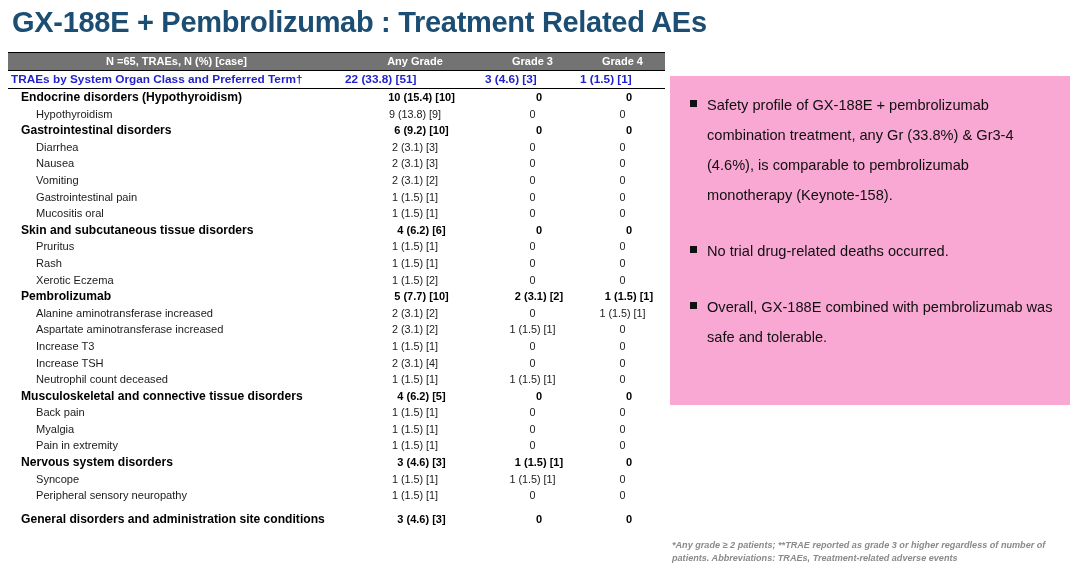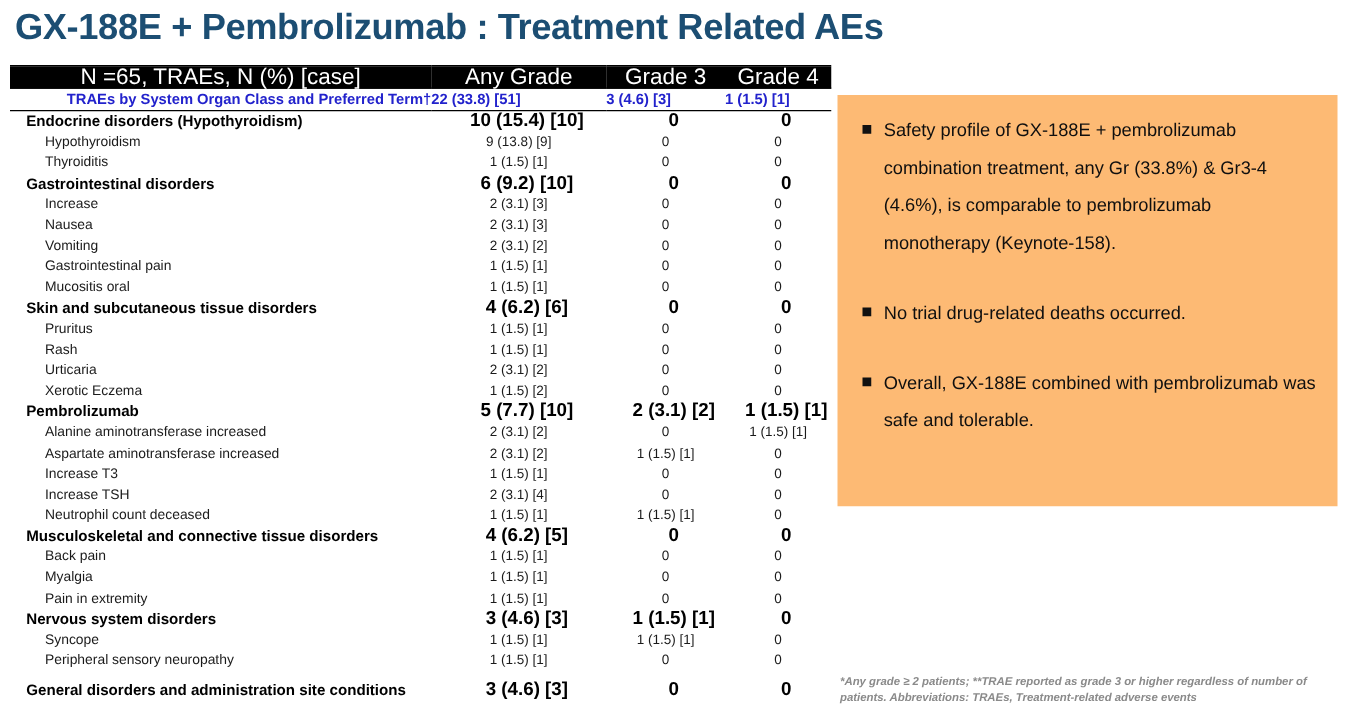--- a/index.html
+++ b/index.html
@@ -51,72 +51,72 @@
     padding: 0;
     margin: 0;
     height: 16.6px;
     line-height: 16.6px;
     font-size: 11.6px;
     vertical-align: middle;
   }
 
   
   tr.hdr-band th {
-    background: #000000;
+    background: #737373;
     color: #ffffff;
-    font-weight: normal;
-    font-size: 18px;
+    font-weight: bold;
+    font-size: 11px;
     text-align: center;
     height: 17px;
     line-height: 17px;
     border-top: 1.6px solid #000000;
     border-bottom: 1.6px solid #000000;
   }
   tr.hdr-band th.term-head { text-align: center; }
 
   
   tr.summary td {
     color: #2222CC;
     font-weight: bold;
     font-size: 11.8px;
     border-bottom: 1.4px solid #000000;
     height: 17px;
     line-height: 17px;
   }
-  tr.summary td.term { text-align: right; padding-left: 3px; }
+  tr.summary td.term { text-align: left; padding-left: 3px; }
   tr.summary td.num  { text-align: left; }
 
   
   tr.soc td {
     font-weight: bold;
     font-size: 12.1px;
     color: #000000;
     padding-left: 13px;
   }
   tr.pt td {
     font-weight: normal;
     font-size: 11.1px;
     color: #1a1a1a;
   }
   td.term { text-align: left; padding-left: 4px; }
   tr.pt td.term { padding-left: 28px; }
   td.num { text-align: center; }
   tr.pt td.num { font-size: 10.8px; }
-  tr.soc td.num { font-size: 15px; }
+  tr.soc td.num { font-size: 11px; }
 
   tr.spacer td { height: 7px; line-height: 7px; }
 
   
   #callout-panel {
     position: absolute;
     left: 670px;
     top: 76px;
     width: 400px;
     height: 329px;
-    background: #fdba74;
+    background: #f9a8d4;
     box-sizing: border-box;
     padding: 14px 16px 10px 14px;
   }
   .bullet-row {
     display: flex;
     align-items: flex-start;
     margin-bottom: 26px;
   }
   .bullet-row:last-child { margin-bottom: 0; }
   .bullet-mark {
@@ -179,34 +179,28 @@
           <td class="num">10 (15.4) [10]</td>
           <td class="num">0</td>
           <td class="num">0</td>
         </tr>
         <tr class="pt">
           <td class="term">Hypothyroidism</td>
           <td class="num">9 (13.8) [9]</td>
           <td class="num">0</td>
           <td class="num">0</td>
         </tr>
-        <tr class="pt">
-          <td class="term">Thyroiditis</td>
-          <td class="num">1 (1.5) [1]</td>
-          <td class="num">0</td>
-          <td class="num">0</td>
-        </tr>
         <tr class="soc">
           <td class="term">Gastrointestinal disorders</td>
           <td class="num">6 (9.2) [10]</td>
           <td class="num">0</td>
           <td class="num">0</td>
         </tr>
         <tr class="pt">
-          <td class="term">Increase</td>
+          <td class="term">Diarrhea</td>
           <td class="num">2 (3.1) [3]</td>
           <td class="num">0</td>
           <td class="num">0</td>
         </tr>
         <tr class="pt">
           <td class="term">Nausea</td>
           <td class="num">2 (3.1) [3]</td>
           <td class="num">0</td>
           <td class="num">0</td>
         </tr>
@@ -236,26 +230,20 @@
         </tr>
         <tr class="pt">
           <td class="term">Pruritus</td>
           <td class="num">1 (1.5) [1]</td>
           <td class="num">0</td>
           <td class="num">0</td>
         </tr>
         <tr class="pt">
           <td class="term">Rash</td>
           <td class="num">1 (1.5) [1]</td>
-          <td class="num">0</td>
-          <td class="num">0</td>
-        </tr>
-        <tr class="pt">
-          <td class="term">Urticaria</td>
-          <td class="num">2 (3.1) [2]</td>
           <td class="num">0</td>
           <td class="num">0</td>
         </tr>
         <tr class="pt">
           <td class="term">Xerotic Eczema</td>
           <td class="num">1 (1.5) [2]</td>
           <td class="num">0</td>
           <td class="num">0</td>
         </tr>
         <tr class="soc">

